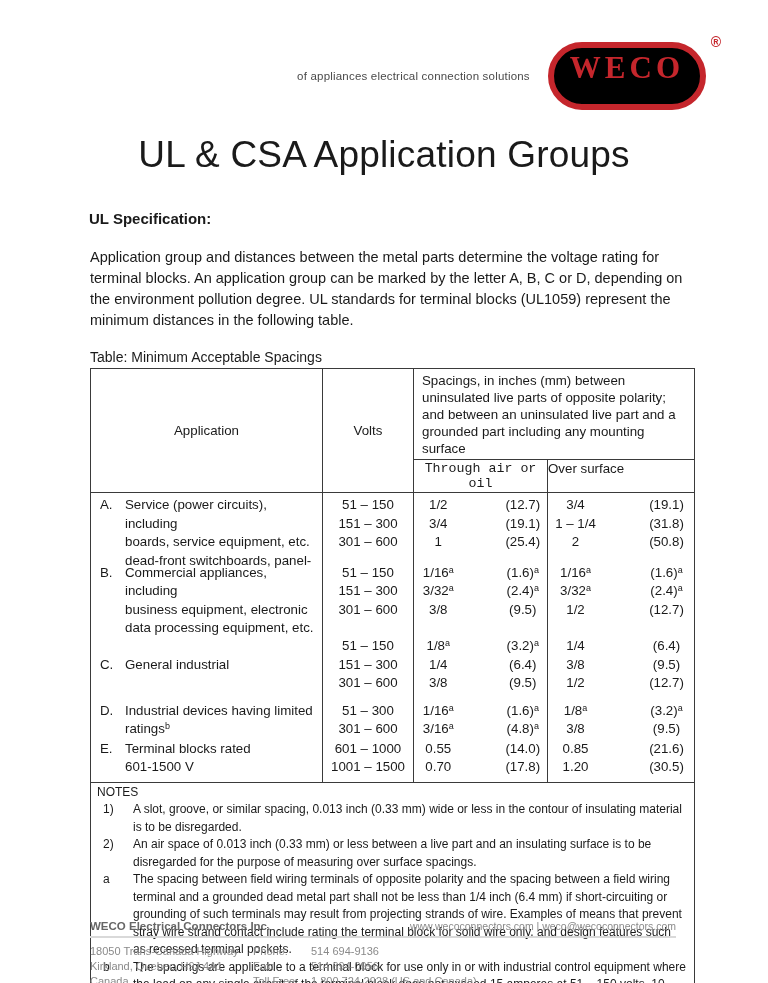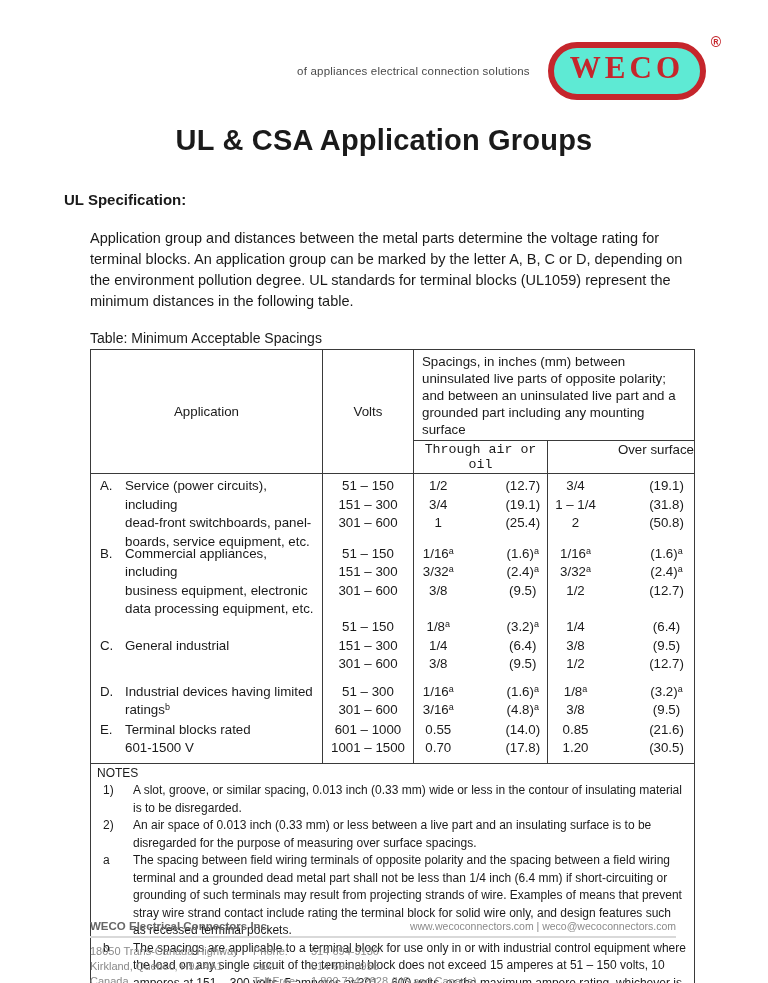--- a/index.html
+++ b/index.html
@@ -4,40 +4,40 @@
 <style>
   * { margin:0; padding:0; box-sizing:border-box; }
   html,body { background:#ffffff; }
   body { width:768px; height:983px; font-family:"Liberation Sans", sans-serif; color:#1a1a1a; position:relative; overflow:hidden; }
   .page { width:768px; height:983px; background:#fff; }
 
   
   .hdr { display:flex; justify-content:flex-end; align-items:center; padding:42px 56px 0 0; gap:18px; }
   .tagline { text-align:right; font-size:11.5px; color:#4a4a4a; line-height:15px; letter-spacing:0.2px; }
   .logo-wrap { position:relative; margin-right:6px; }
-  .logo-oval { border:6px solid var(--red); border-radius:999px; padding:3px 16px 9px 16px; background:#5eead4; }
+  .logo-oval { border:6px solid var(--red); border-radius:999px; padding:3px 16px 19px 16px; background:#000000; }
   .logo-text { font-family:"Liberation Serif", serif; font-weight:bold; color:var(--red); font-size:31px; letter-spacing:4px; line-height:34px; }
   .logo-reg { position:absolute; top:-8px; right:-15px; color:var(--red); font-size:14px; font-weight:bold; }
 
   
-  .title { text-align:center; font-size:29px; font-weight:bold; margin-top:24px; letter-spacing:0.2px; }
-  .section-heading { margin:34px 0 0 64px; font-size:15px; font-weight:bold; }
+  .title { text-align:center; font-size:37px; font-weight:normal; margin-top:24px; letter-spacing:0.2px; }
+  .section-heading { margin:34px 0 0 89px; font-size:15px; font-weight:bold; }
   .intro { margin:20px 0 0 90px; width:595px; font-size:14.5px; line-height:21px; }
   .table-label { margin:18px 0 3px 90px; font-size:14px; }
 
   
   .tbl { margin-left:90px; width:605px; border:1px solid #3a3a3a; font-size:13.3px; }
   .t-head { display:flex; border-bottom:1px solid #3a3a3a; }
   .th-app { width:231px; display:flex; align-items:center; justify-content:center; }
   .th-volts { width:91px; border-left:1px solid #3a3a3a; display:flex; align-items:center; justify-content:center; }
   .th-spacings { width:281px; border-left:1px solid #3a3a3a; display:flex; flex-direction:column; }
   .th-desc { padding:3px 6px 2px 8px; line-height:17px; flex:1; }
   .th-subrow { display:flex; border-top:1px solid #3a3a3a; }
   .th-air { width:133px; text-align:center; padding:1px 0;font-family:Liberation Mono, monospace; }
-  .th-surface { width:147px; border-left:1px solid #3a3a3a; text-align:right; padding:1px 0; }
+  .th-surface { width:147px; border-left:1px solid #3a3a3a; text-align:left; padding:1px 0; }
 
   .t-body { display:flex; border-bottom:1px solid #3a3a3a; }
   .col-app { width:231px; }
   .col-volts { width:91px; border-left:1px solid #3a3a3a; text-align:center; }
   .col-air { width:134px; border-left:1px solid #3a3a3a; }
   .col-surface { width:147px; border-left:1px solid #3a3a3a; }
   .col-app, .col-volts, .col-air, .col-surface { padding-bottom:5px; }
   .blk { overflow:visible; }
   .r0{ margin-top:3px } .r1{ margin-top:12px } .r2{ margin-top:18px } .r3{ margin-top:9px } .r4{ margin-top:1px }
   .app-inner { display:flex; }
@@ -106,22 +106,22 @@
       </div>
     </div>
 
     <div class="t-body">
       <div class="col-app">
           <div class="blk r0" style="height: 55.5px;">
             <div class="app-inner">
               <div class="letter">A.</div>
               <div class="app-lines">
                 <div class="app-line">Service (power circuits), including</div>
+                <div class="app-line">boards, service equipment, etc.</div>
                 <div class="app-line">dead-front switchboards, panel-</div>
-                <div class="app-line">boards, service equipment, etc.</div>
               </div>
             </div>
           </div>
           <div class="blk r1" style="height: 55.5px;">
             <div class="app-inner">
               <div class="letter">B.</div>
               <div class="app-lines">
                 <div class="app-line">Commercial appliances, including</div>
                 <div class="app-line">business equipment, electronic</div>
                 <div class="app-line">data processing equipment, etc.</div>

